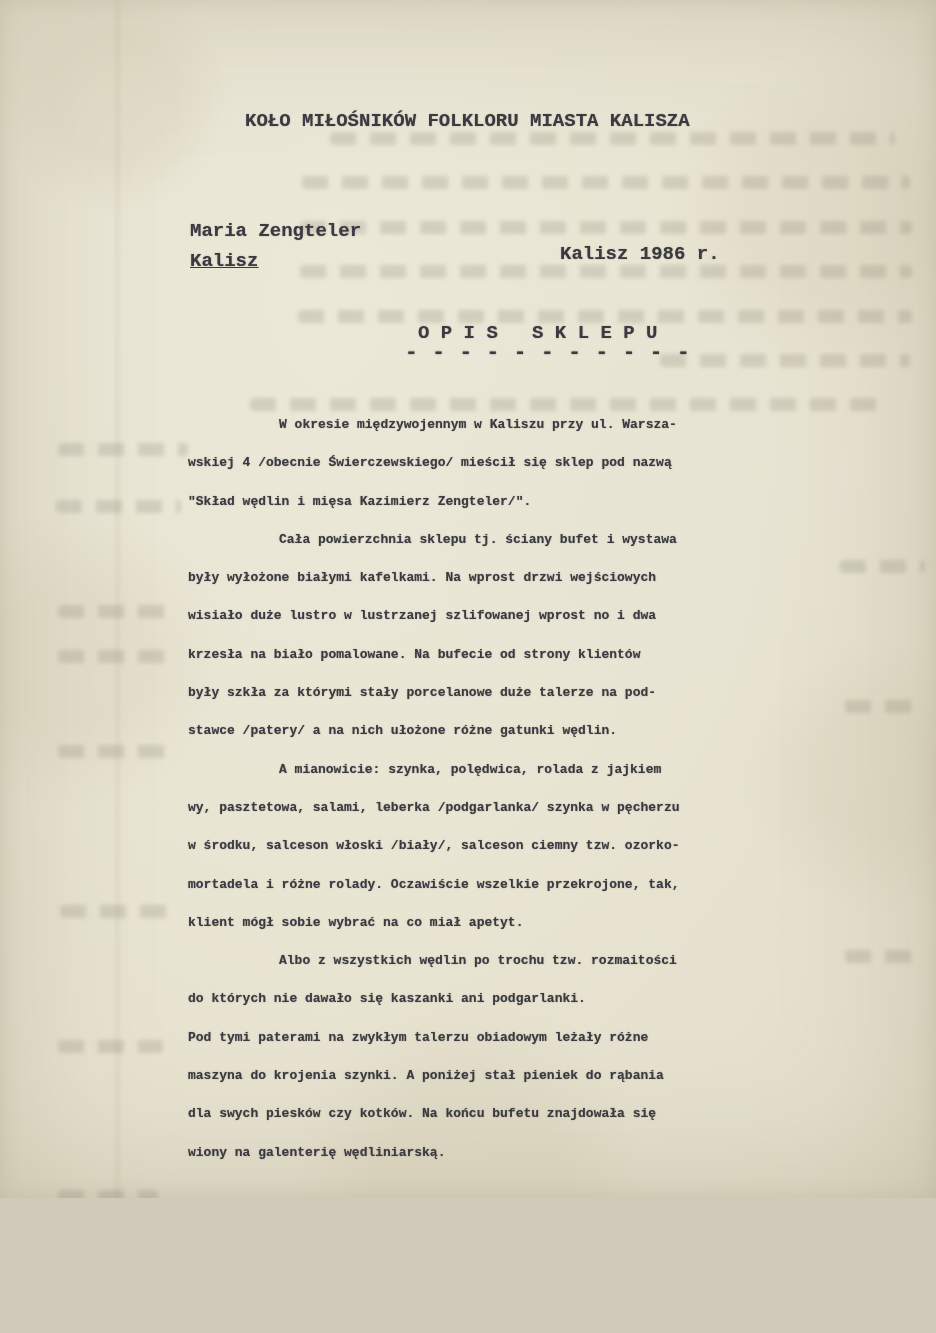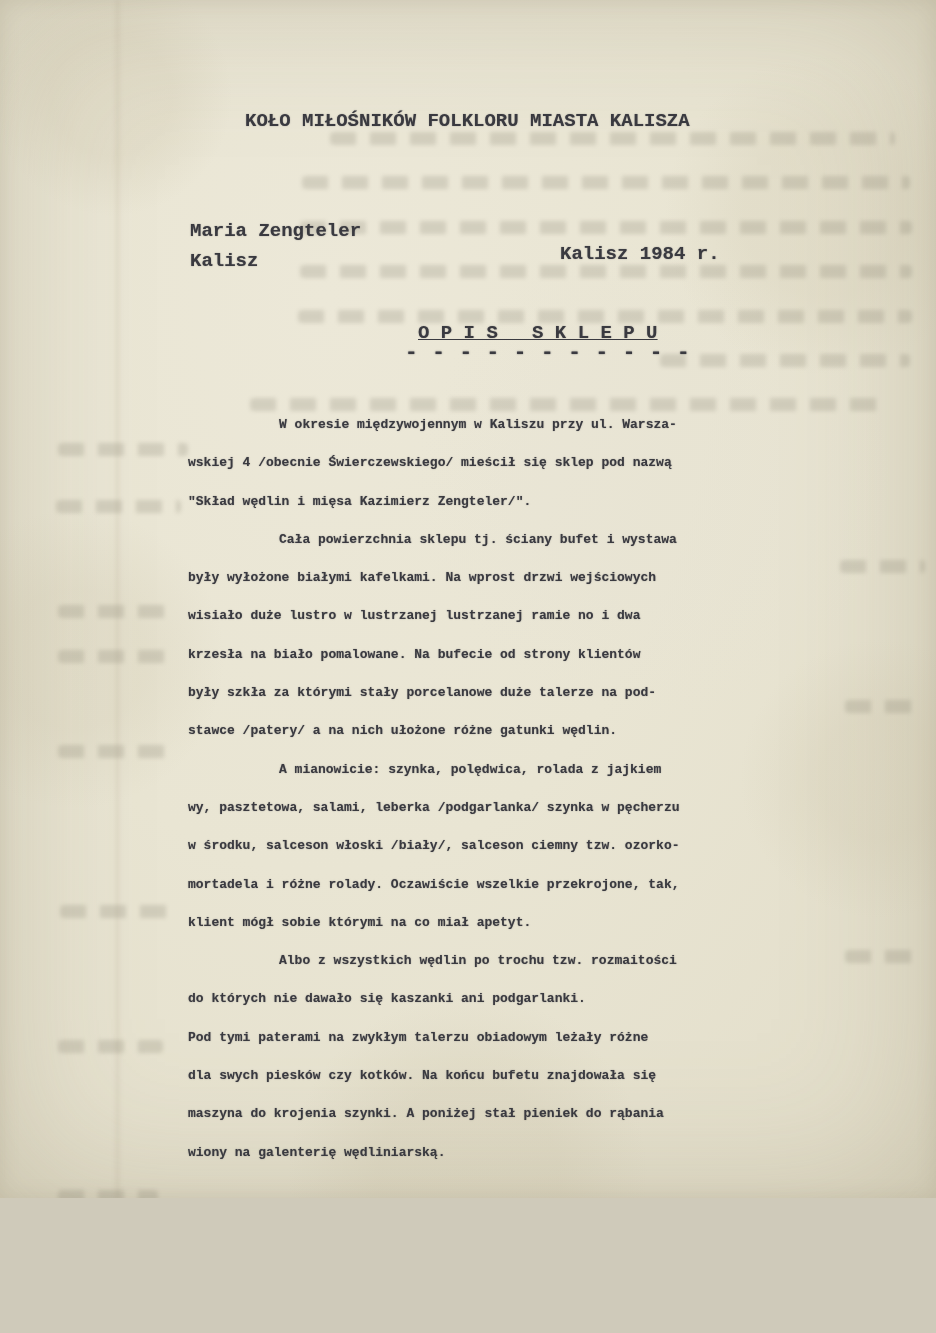--- a/index.html
+++ b/index.html
@@ -44,23 +44,23 @@
   .typed {
     position: absolute;
     font-weight: bold;
     font-size: 19px;
     white-space: pre;
     color: #3a3a40;
     text-shadow: 0 0 1.2px rgba(55, 55, 62, 0.55);
   }
   .org-header { top: 110px; left: 245px; letter-spacing: 0px; }
   .author-name { top: 220px; left: 190px; }
-  .author-city { top: 250px; left: 190px; }
+  .author-city { top: 250px; left: 190px; text-decoration: underline; }
   .dateline    { top: 243px; left: 560px; }
-  .doc-title   { top: 322px; left: 418px; text-decoration: underline; }
+  .doc-title   { top: 322px; left: 418px; }
   .title-underline {
     top: 341px; left: 405px;
     font-size: 21px;
     letter-spacing: 1px;
     text-shadow: 0 0 1.6px rgba(55,55,62,0.8);
   }
   .doc-body {
     position: absolute;
     top: 406px; left: 188px;
     width: 748px;
@@ -133,45 +133,45 @@
       <div class="bleed" style="top: 1040px; left: 58px; width: 105px;"></div>
       <div class="bleed" style="top: 1190px; left: 58px; width: 100px;"></div>
     </div>
 
   <div class="typed org-header">KOŁO MIŁOŚNIKÓW FOLKLORU MIASTA KALISZA</div>
 
   <div class="typed author-name">Maria Zengteler</div>
 
   <div class="typed author-city">Kalisz</div>
 
-  <div class="typed dateline">Kalisz 1984 r.</div>
+  <div class="typed dateline">Kalisz 1986 r.</div>
 
   <div class="typed doc-title">O P I S   S K L E P U</div>
 
   <div class="typed title-underline">- - - - - - - - - - -</div>
 
   <div class="doc-body" id="doc-body">
       <div class="line indent">W okresie międzywojennym w Kaliszu przy ul. Warsza-</div>
       <div class="line">wskiej 4 /obecnie Świerczewskiego/ mieścił się sklep pod nazwą</div>
       <div class="line">"Skład wędlin i mięsa Kazimierz Zengteler/".</div>
       <div class="line indent">Cała powierzchnia sklepu tj. ściany bufet i wystawa</div>
       <div class="line">były wyłożone białymi kafelkami. Na wprost drzwi wejściowych</div>
-      <div class="line">wisiało duże lustro w lustrzanej lustrzanej ramie no i dwa</div>
+      <div class="line">wisiało duże lustro w lustrzanej szlifowanej wprost no i dwa</div>
       <div class="line">krzesła na biało pomalowane. Na bufecie od strony klientów</div>
       <div class="line">były szkła za którymi stały porcelanowe duże talerze na pod-</div>
       <div class="line">stawce /patery/ a na nich ułożone różne gatunki wędlin.</div>
       <div class="line indent">A mianowicie: szynka, polędwica, rolada z jajkiem</div>
       <div class="line">wy, pasztetowa, salami, leberka /podgarlanka/ szynka w pęcherzu</div>
       <div class="line">w środku, salceson włoski /biały/, salceson ciemny tzw. ozorko-</div>
       <div class="line">mortadela i różne rolady. Oczawiście wszelkie przekrojone, tak,</div>
-      <div class="line">klient mógł sobie którymi na co miał apetyt.</div>
+      <div class="line">klient mógł sobie wybrać na co miał apetyt.</div>
       <div class="line indent">Albo z wszystkich wędlin po trochu tzw. rozmaitości</div>
       <div class="line">do których nie dawało się kaszanki ani podgarlanki.</div>
       <div class="line">Pod tymi paterami na zwykłym talerzu obiadowym leżały różne</div>
+      <div class="line">maszyna do krojenia szynki. A poniżej stał pieniek do rąbania</div>
       <div class="line">dla swych piesków czy kotków. Na końcu bufetu znajdowała się</div>
-      <div class="line">maszyna do krojenia szynki. A poniżej stał pieniek do rąbania</div>
       <div class="line">wiony na galenterię wędliniarską.</div>
     </div>
 
   <div class="annotation">MOZK/E/A/968/1-4/1</div>
 
   <div class="smudge"></div>
 </div>
 
 </body></html>

